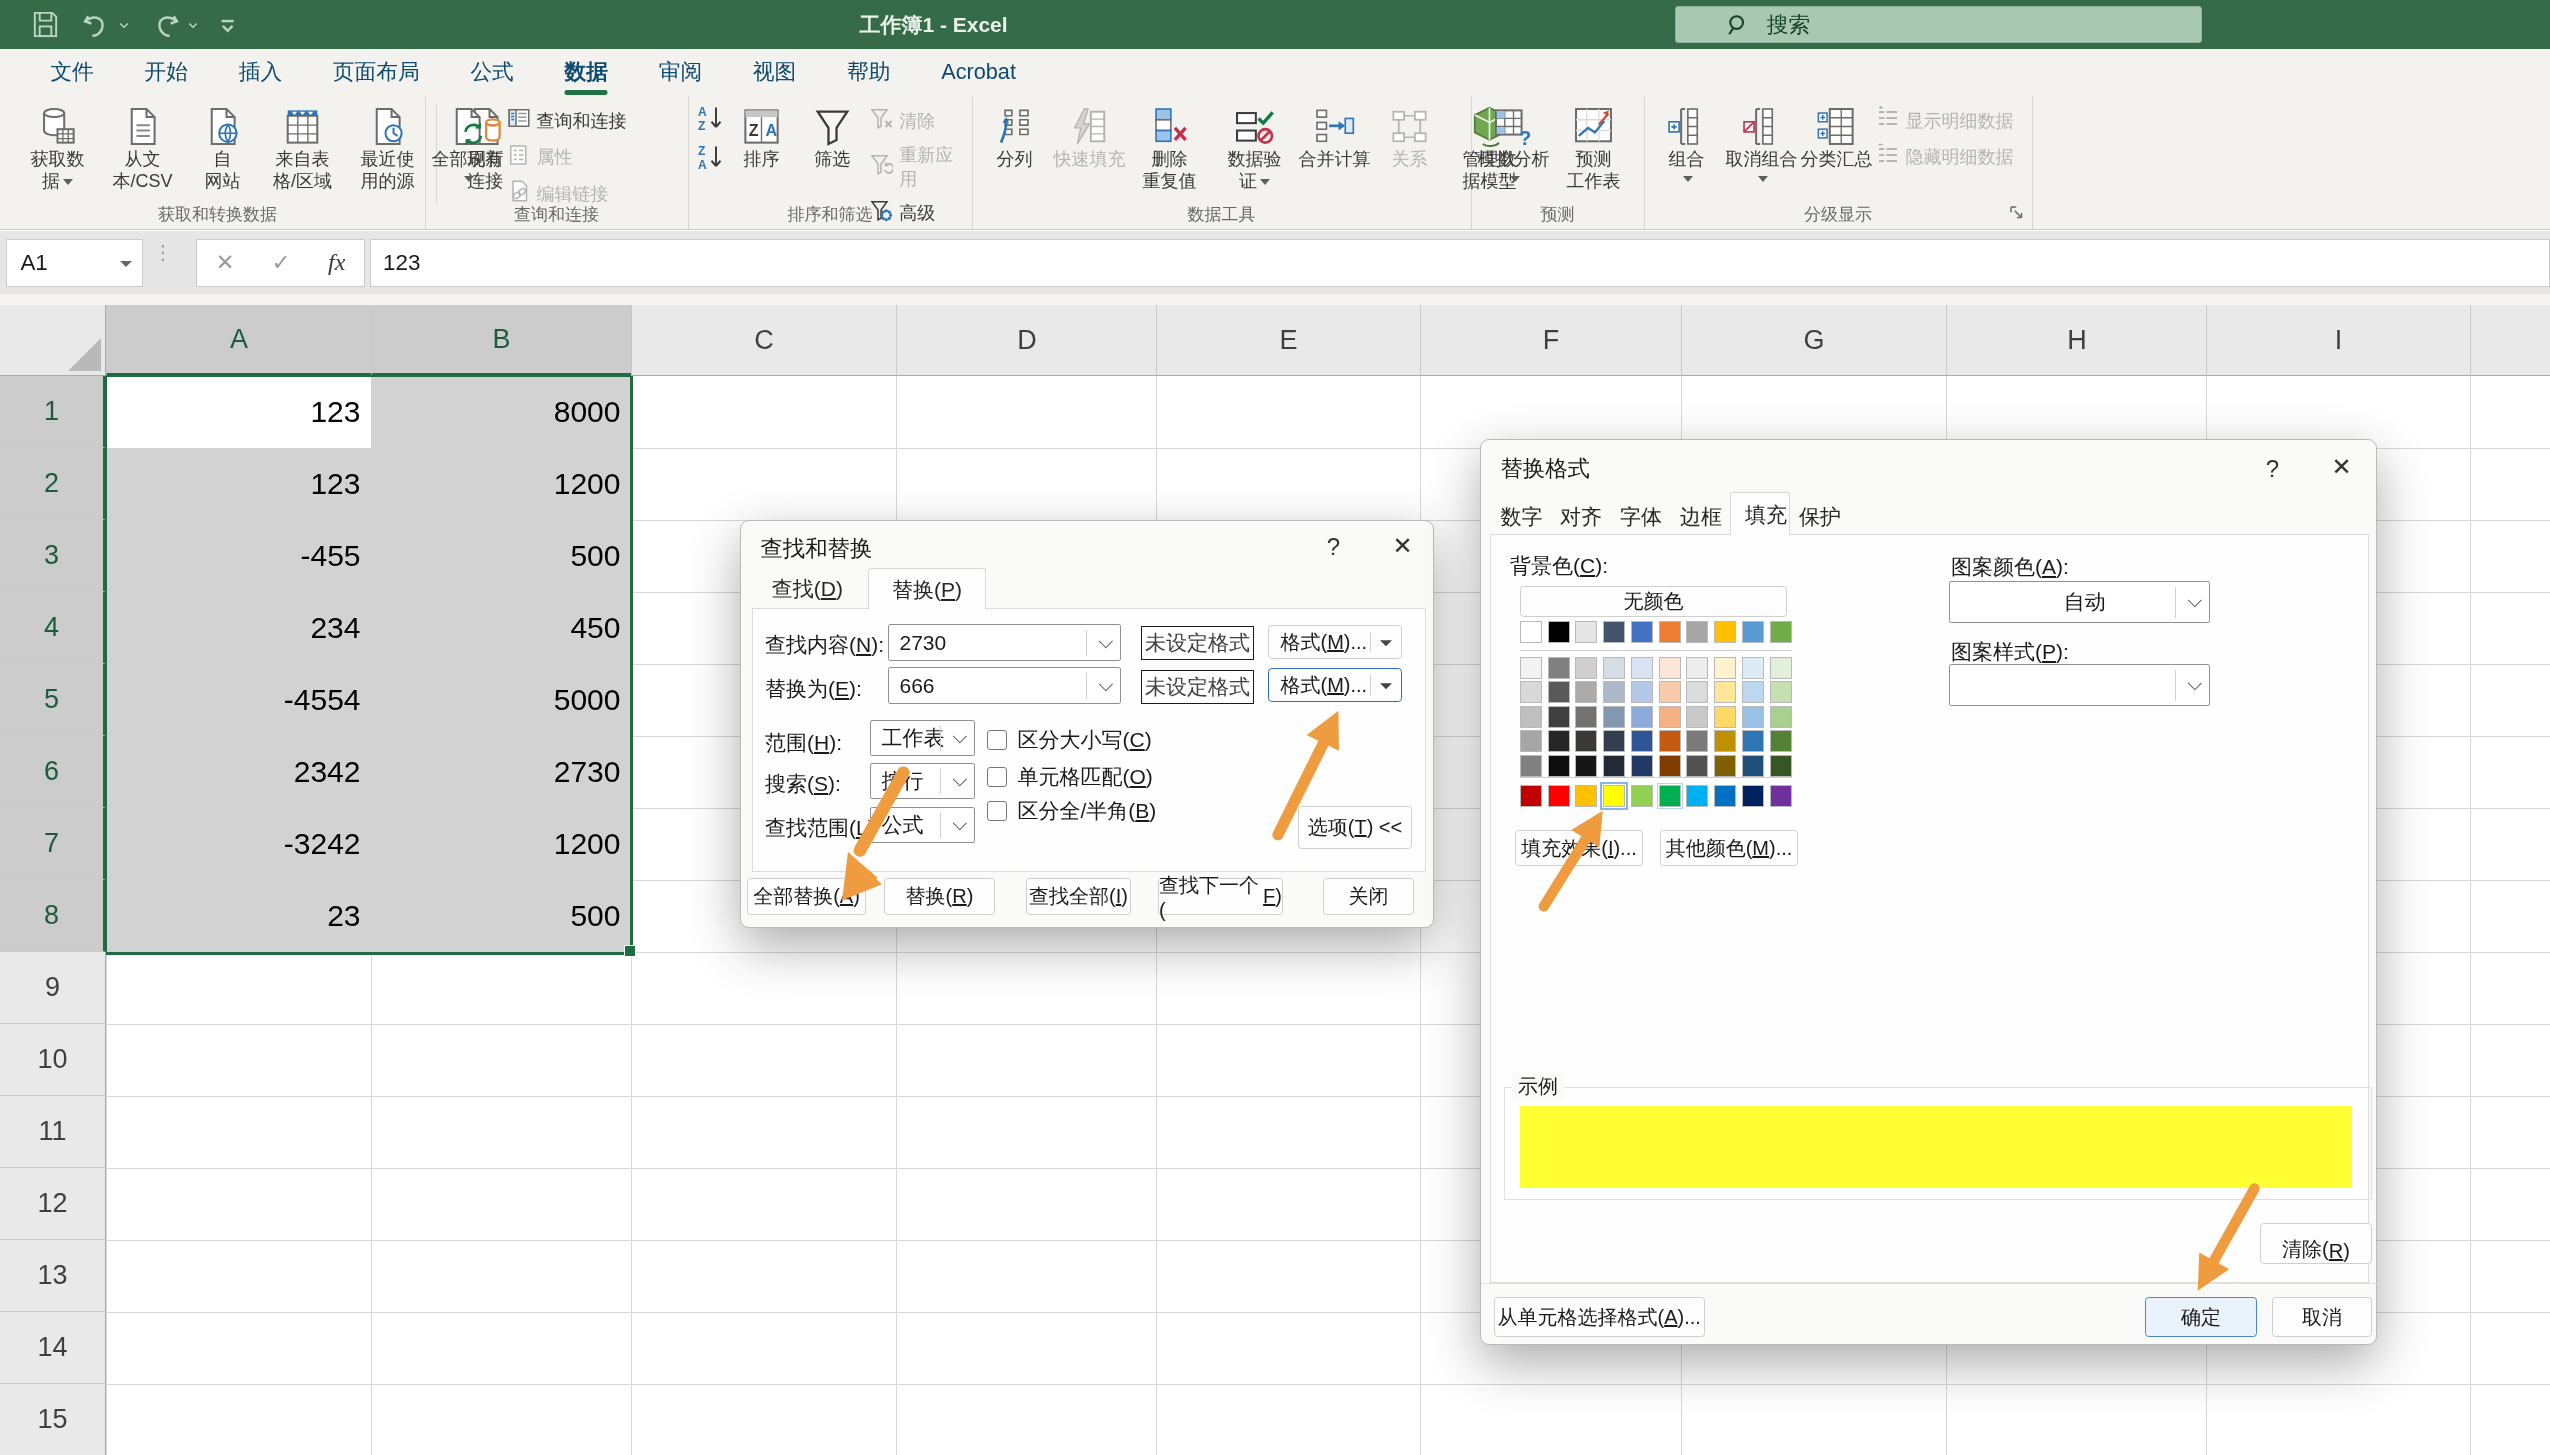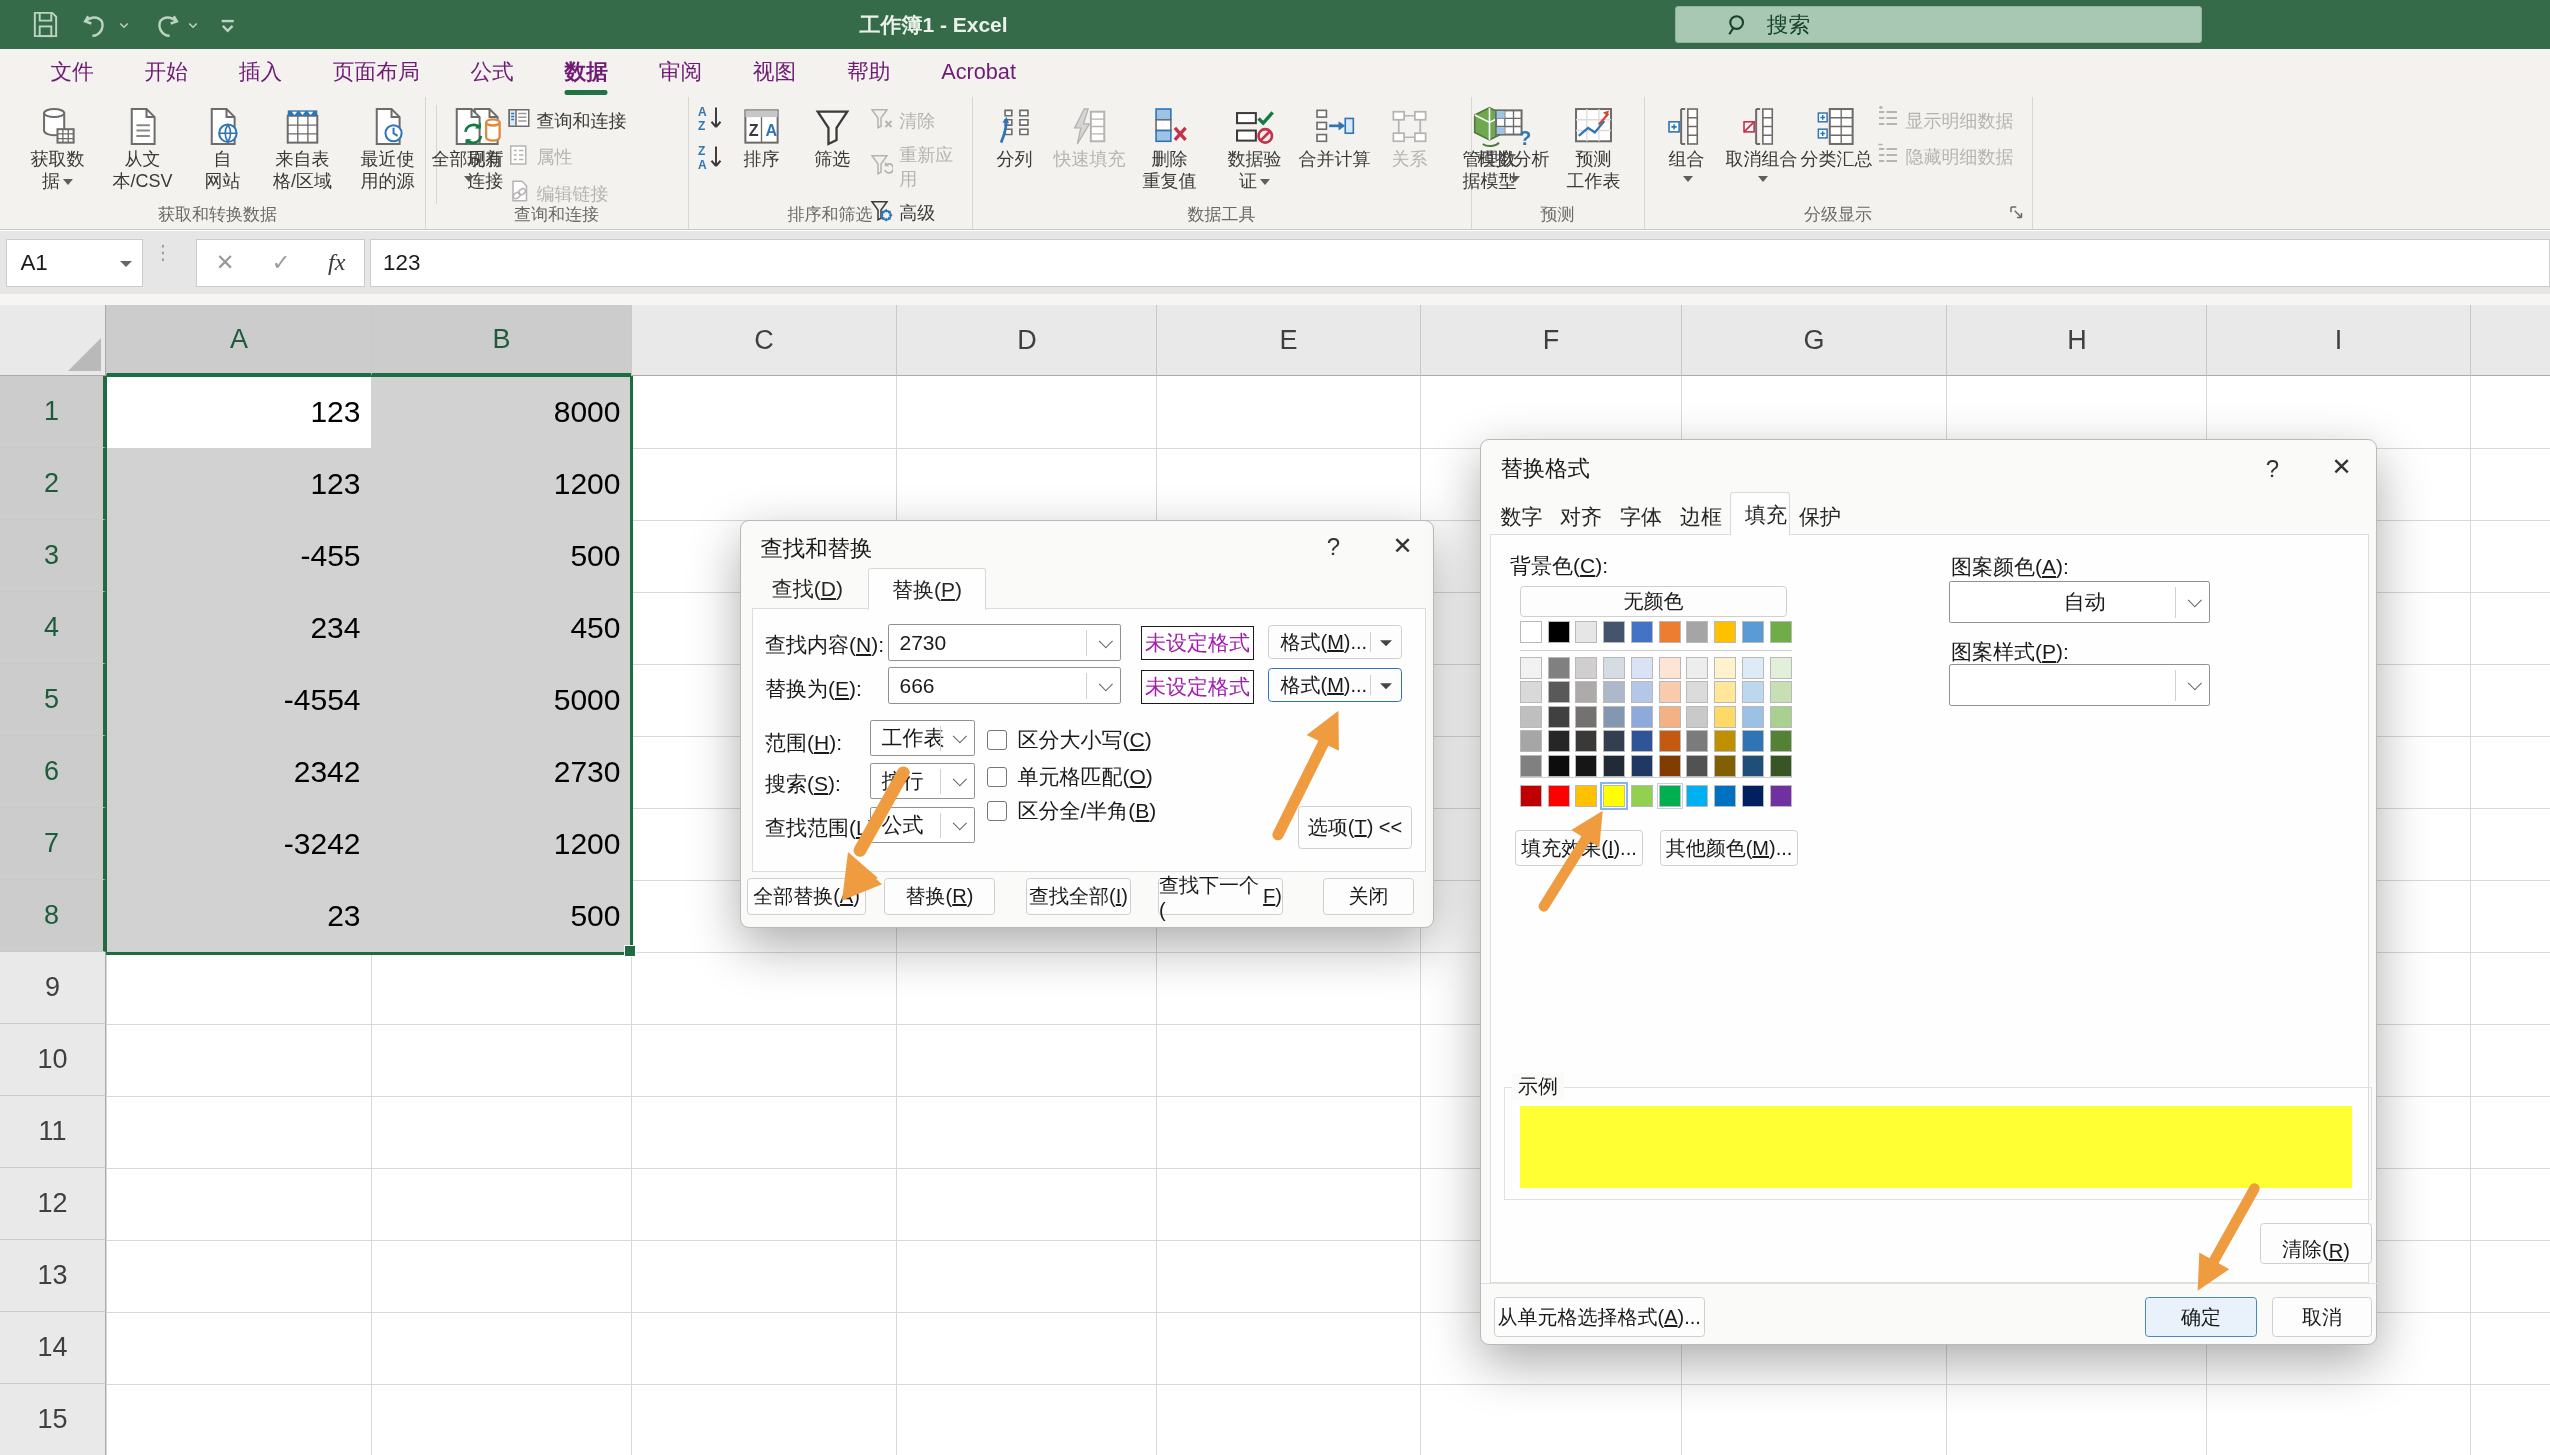--- a/index.html
+++ b/index.html
@@ -13,21 +13,21 @@
   .qat .qi { display:flex; align-items:center; gap:4.5px; }
   #app-title { left:747px; top:0; width:373px; height:49px; line-height:49px; text-align:center;
     color:#e9f1ea; font-size:21px;font-weight:bold; }
   #search-pill { left:1675px; top:6px; width:527px; height:37px; background:#a9c8b3;
     border:0.7px solid #8fb39c; border-radius:3px; display:flex; align-items:center; gap:16.4px;
     padding-left:49px; color:#14432b; font-size:21.7px; }
 
   
   #tabrow { left:0; top:49px; width:2550px; height:49px; background:#f3f2ef; display:flex;
     align-items:center; padding-left:25px; }
-  .mtab { position:relative; height:49px; line-height:46px; padding:0 25.4px; font-size:21.7px; color:#701a75; }
+  .mtab { position:relative; height:49px; line-height:46px; padding:0 25.4px; font-size:21.7px; color:#0c4a6e; }
   .mtab.active { font-weight:bold; }
   .mtab.active::after { content:""; position:absolute; left:50%; transform:translateX(-50%);
     bottom:3px; width:43px; height:5.2px; border-radius:2.2px; background:#217346; }
 
   
   #ribbon { left:0; top:97px; width:2550px; height:133px; background:#f3f2ef;
     border-bottom:1.5px solid #c8c7c5; display:flex; padding-left:10.5px; }
   .rgroup { position:relative; border-right:0.7px solid #d8d6d3; padding:4.5px 6px 22.4px 6px;
     display:flex; align-items:flex-start; }
   .gl { position:absolute; left:0; right:0; bottom:3px; text-align:center; font-size:17px; color:#6b6a68; }
@@ -90,21 +90,21 @@
   .dtab.active { background:#fefefe; border:0.7px solid #d9d9d9; border-bottom:none; border-radius:3px 3px 0 0; }
   .contentbox { position:absolute; background:#fefefe; border:0.7px solid #dcdcdc; }
   .dlabel { position:absolute; font-size:21px; color:#1a1a1a; }
   .combo { position:absolute; background:#fff; border:0.7px solid #909090; border-radius:2.2px;
     font-size:21px; color:#1a1a1a; display:flex; align-items:center; padding-left:10.5px; }
   .combo .chev { position:absolute; right:9px; top:50%; width:9.7px; height:9.7px;
     border-right:1.9px solid #5a5a5a; border-bottom:1.9px solid #5a5a5a;
     transform:translateY(-70%) rotate(45deg); }
   .combo .cdiv { position:absolute; right:33px; top:4.5px; bottom:4.5px; width:0.7px; background:#d0d0d0; }
   .previewbox { position:absolute; border:1.9px solid #1a1a1a; background:#fff; font-size:21px;
-    color:#a21caf; display:flex; align-items:center; justify-content:center; }
+    color:#404040; display:flex; align-items:center; justify-content:center; }
   .btn { position:absolute; background:#fdfdfd; border:0.7px solid #cfcfcf; border-radius:3.7px;
     font-size:20px; color:#1a1a1a; display:flex; align-items:center; justify-content:center; }
   .btn.focusblue { border:1.9px solid #2f6fc1; }
   .btn.defaultok { background:#e9f2fb; border:1.9px solid #4a86c8; }
   .fmtbtn .fcaret { position:absolute; right:9px; top:50%; transform:translateY(-30%); width:0; height:0;
     border-left:6px solid transparent; border-right:6px solid transparent; border-top:6.7px solid #444; }
   .fmtbtn .fdiv { position:absolute; right:30px; top:6px; bottom:6px; width:0.7px; background:#d0d0d0; }
   .cbrow { position:absolute; display:flex; align-items:center; gap:10.5px; font-size:21px; color:#1a1a1a; }
   .cbbox { width:20px; height:20px; border:1.5px solid #767676; border-radius:3px; background:#fff; }
   .swatch { position:absolute; width:22.4px; height:22.4px; border:0.7px solid #b9b9b9; }

